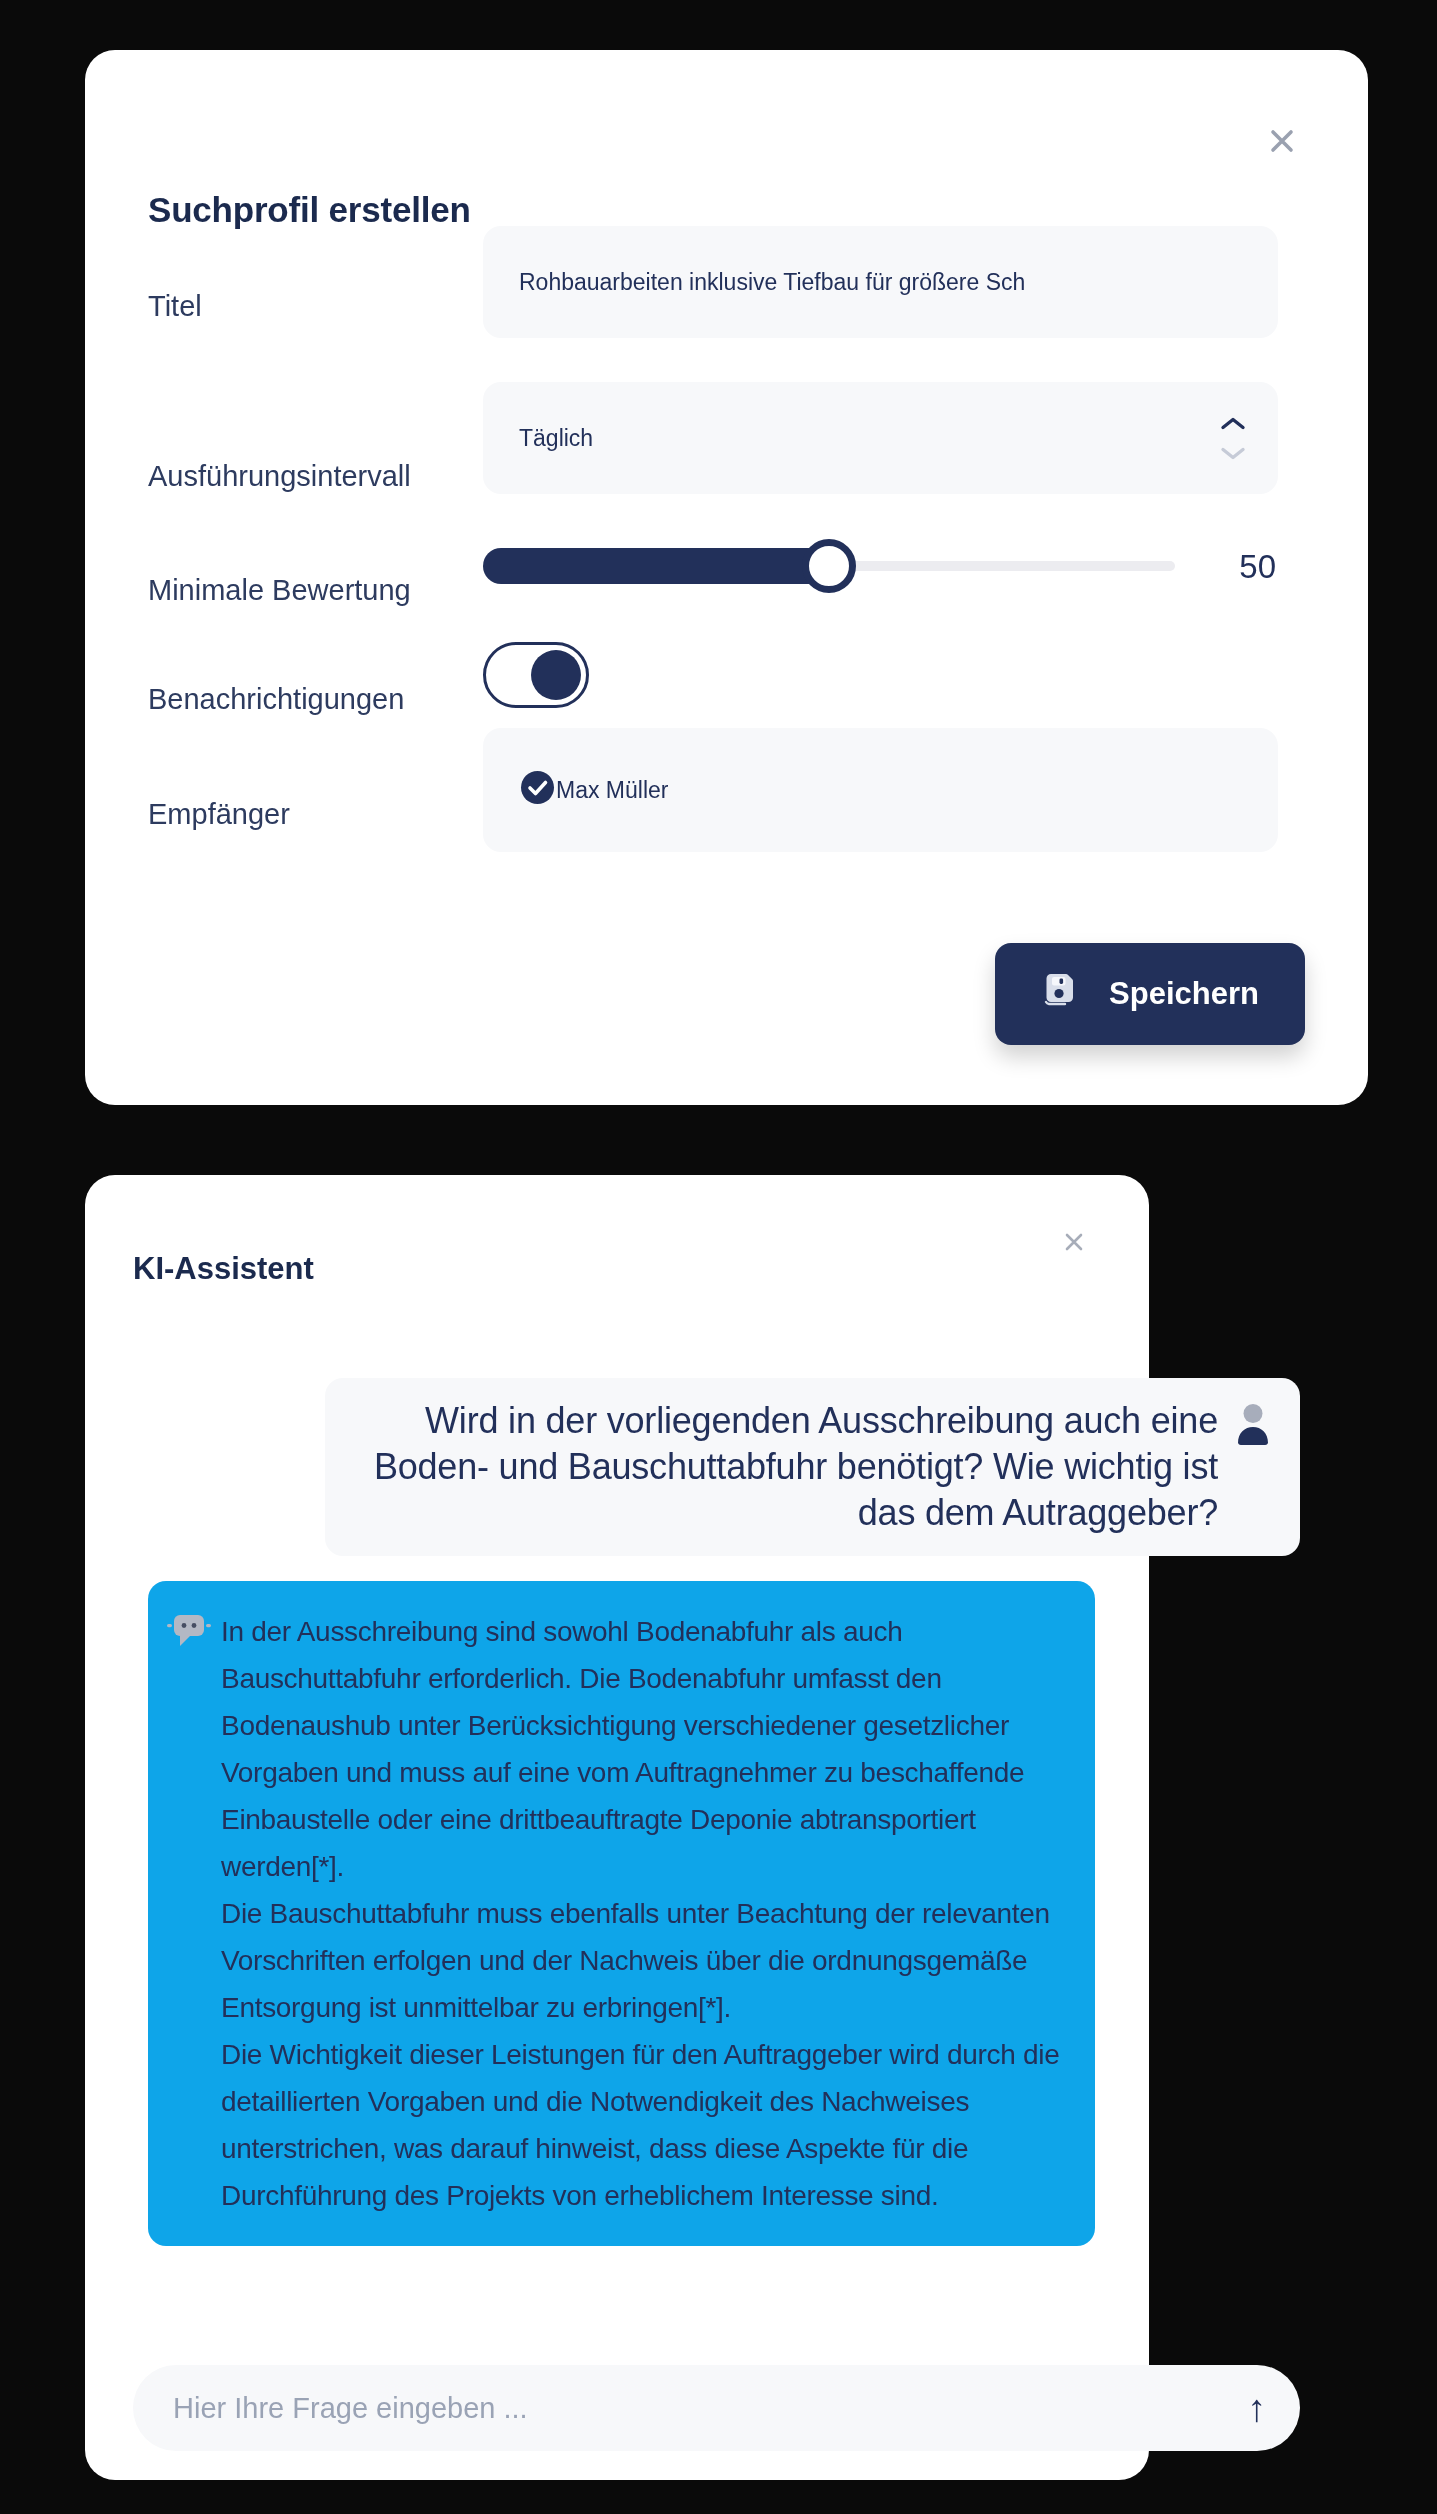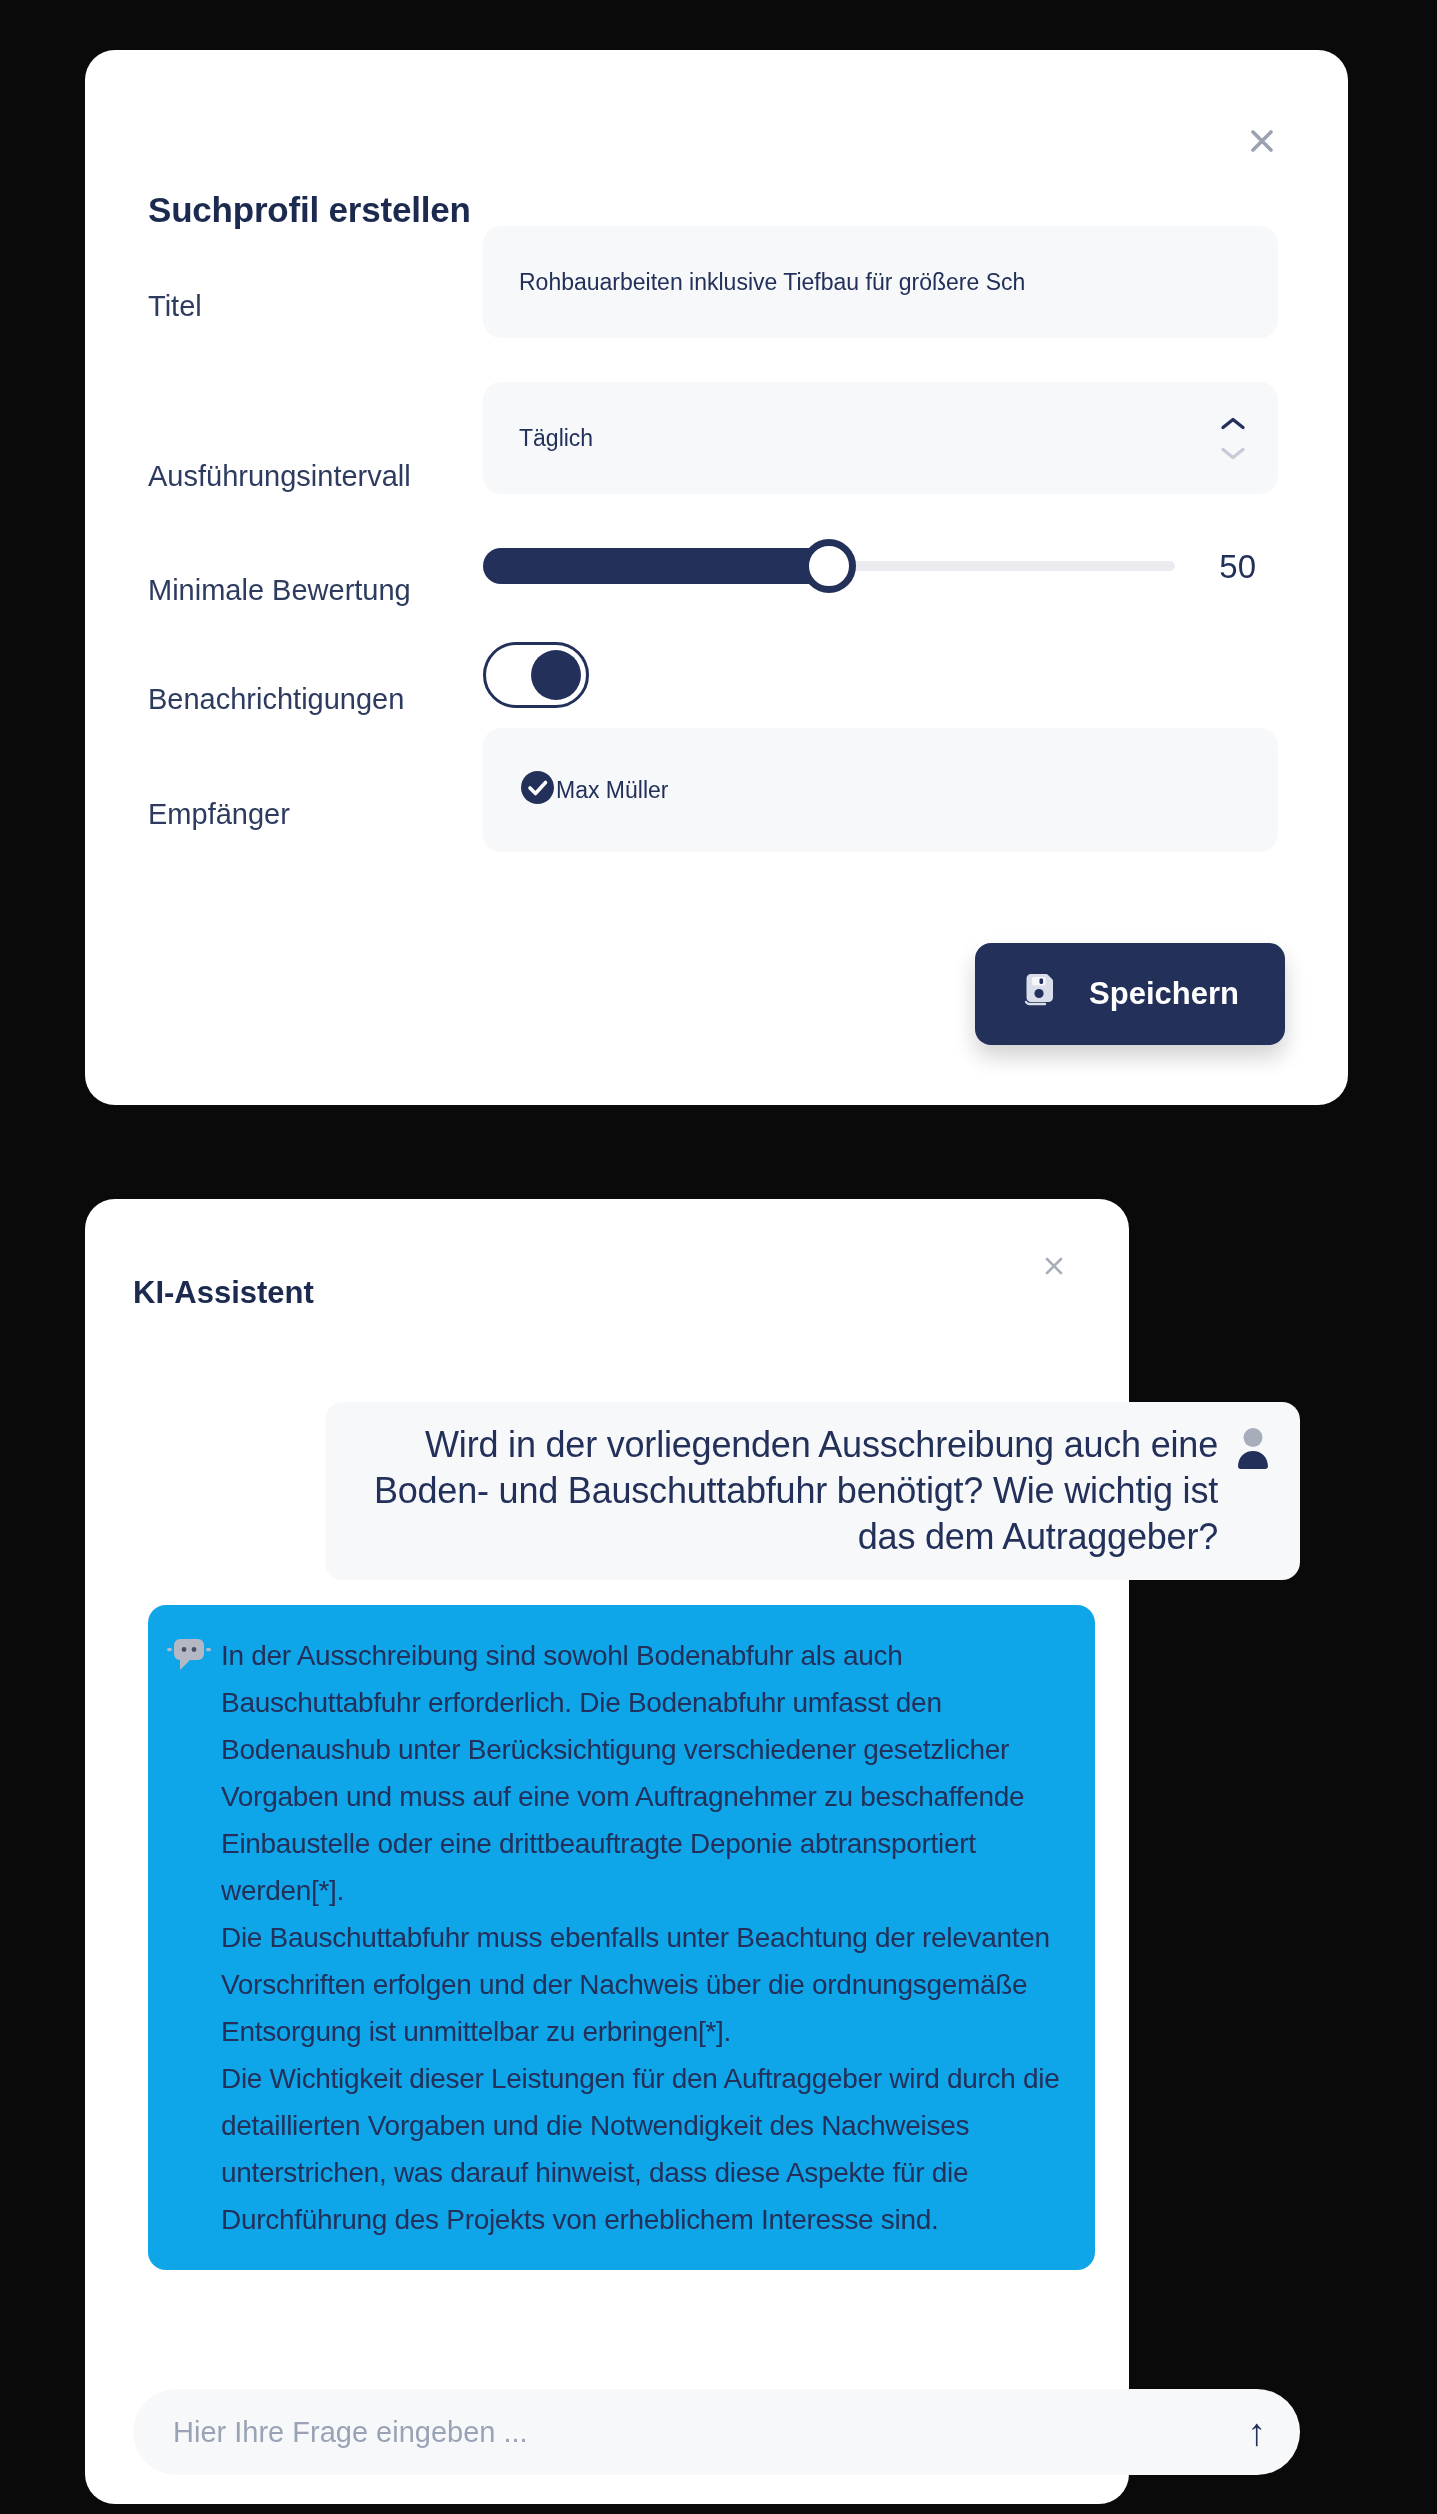--- a/index.html
+++ b/index.html
@@ -1,23 +1,23 @@
 <!DOCTYPE html>
 <html><head>
 <meta charset="utf-8">
 <style>
   html,body { margin:0; padding:0; }
   body {
     width:1437px; height:2514px; position:relative;
     background:#0a0a0a; overflow:hidden;
     font-family:"Liberation Sans","DejaVu Sans",sans-serif;
   }
-  .modal { position:absolute; background:#ffffff; border-radius:30px; }
+  .modal { position:absolute; background:#ffffff; border-radius:30px;padding-left:20px; }
   #profile-modal { left:85px; top:50px; width:1263px; height:1055px; }
-  #assistant-modal { left:85px; top:1175px; width:1044px; height:1305px;margin-top:24px; }
+  #assistant-modal { left:85px; top:1175px; width:1044px; height:1305px; }
 
   
   .sp-title {
     position:absolute; left:63px; top:142px; font-size:35px; font-weight:700;
     color:#1b2a4e; letter-spacing:-0.2px; margin:0; line-height:1;
   }
   .icon-btn { background:none; border:none; padding:0; cursor:pointer; line-height:0; }
   .sp-close { position:absolute; top:73px; right:68px; }
   .form-label {
     position:absolute; left:63px; font-size:29px; color:#2d3b5f; line-height:34px;margin-top:24px;

